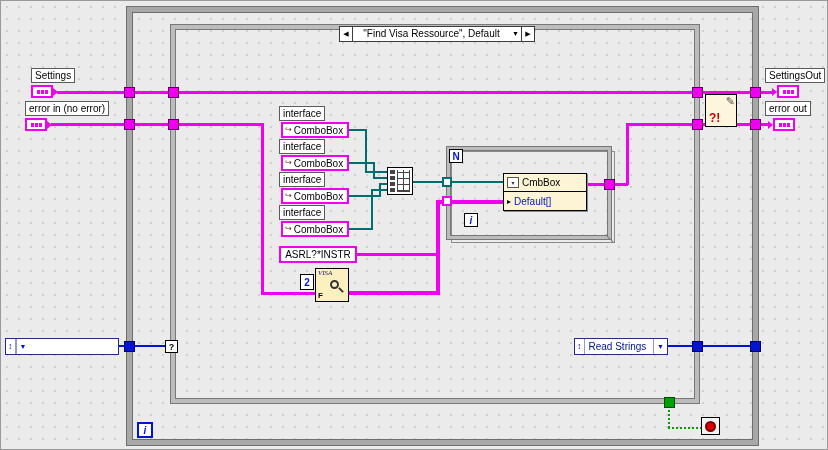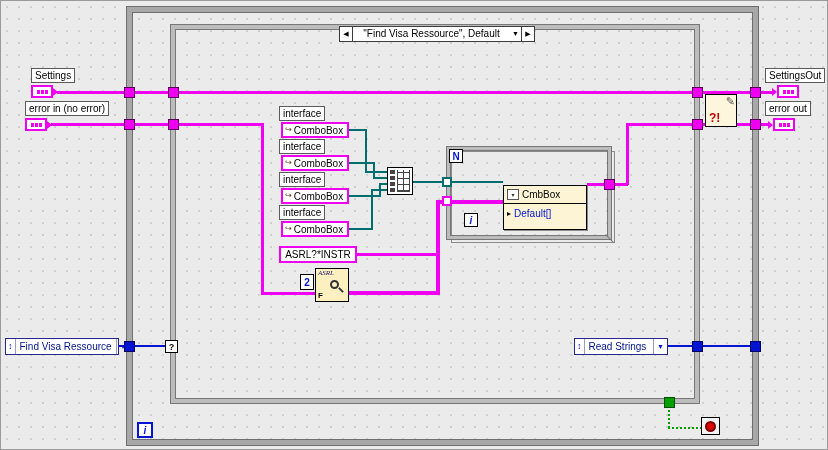--- a/index.html
+++ b/index.html
@@ -48,21 +48,21 @@
     font-size:10px;display:flex;align-items:center;justify-content:center}
   .blue-term{position:absolute;width:14px;height:14px;border:1px solid #000;background:#fff;color:#0014d2;
     font-weight:bold;font-size:10px;display:flex;align-items:center;justify-content:center}
   .while-i{position:absolute;width:16px;height:16px;border:2px solid #0014d2;background:#fff;color:#0014d2;
     font-weight:bold;font-style:italic;font-size:10px;display:flex;align-items:center;justify-content:center}
   .enum{position:absolute;height:17px;background:#fff;border:1px solid #28288c;display:flex;
     align-items:center;font-size:10px;color:#00128c;white-space:nowrap}
   .enum .eg{font-size:9px;color:#0014d2;padding:0 2px;border-right:1px solid #9a9ac8;line-height:15px}
   .enum .etxt{flex:1;padding:0 4px;line-height:15px}
   .enum .edd{font-size:7px;color:#0014d2;padding:0 3px;border-left:1px solid #9a9ac8;line-height:15px}
-  #prop-node{position:absolute;left:502px;top:184px;width:84px;height:45px;background:#fcf4d4;
+  #prop-node{position:absolute;left:502px;top:172px;width:84px;height:38px;background:#fcf4d4;
     border:1px solid #000;box-shadow:1px 1px 0 #8a8a8a}
   #prop-node .row{height:18px;display:flex;align-items:center;gap:3px;padding:0 3px;font-size:10px}
   #prop-node .row1{border-bottom:1px solid #000;color:#000}
   #prop-node .cic{width:12px;height:11px;border:1px solid #555;background:#fff;font-size:6px;
     display:flex;align-items:center;justify-content:center;color:#333}
   #prop-node .warr{font-size:8px;color:#000}
   #prop-node .pname{color:#0014d2}
   #build-array{position:absolute;left:386px;top:166px;width:26px;height:28px;background:#fff;border:1px solid #000;
     display:flex;padding:2px;gap:2px}
   #build-array .ba-l{width:5px;height:100%;display:flex;flex-direction:column;justify-content:space-between}
@@ -230,34 +230,33 @@
     </div>
     <div class="row">
       <span class="warr">▸</span>
       <span class="pname">Default[]</span>
     </div>
   </div>
 
   <div class="const-pink" style="left:278px;top:245px;width:78px;height:17px">ASRL?*INSTR</div>
   <div class="num-const" style="left:299px;top:273px;width:14px;height:16px">2</div>
   <div id="visa-node">
-    <div class="vt">ASRL</div>
+    <div class="vt">VISA</div>
     <div class="lens"></div>
     <div class="handle"></div>
     <div class="vf">F</div>
   </div>
 
   <div id="err-icon">
     <span class="pencil">✎</span>
     <span class="qb">?!</span>
   </div>
 
   <div class="enum" style="left:4px;top:337px;width:114px">
     <span class="eg">↕</span>
-    <span class="etxt">Find Visa Ressource</span>
     <span class="edd">▼</span>
   </div>
   <div class="enum" style="left:573px;top:337px;width:94px">
     <span class="eg">↕</span>
     <span class="etxt">Read Strings</span>
     <span class="edd">▼</span>
   </div>
 
   <div class="while-i" style="left:136px;top:421px">i</div>
   <div id="stop-btn">

